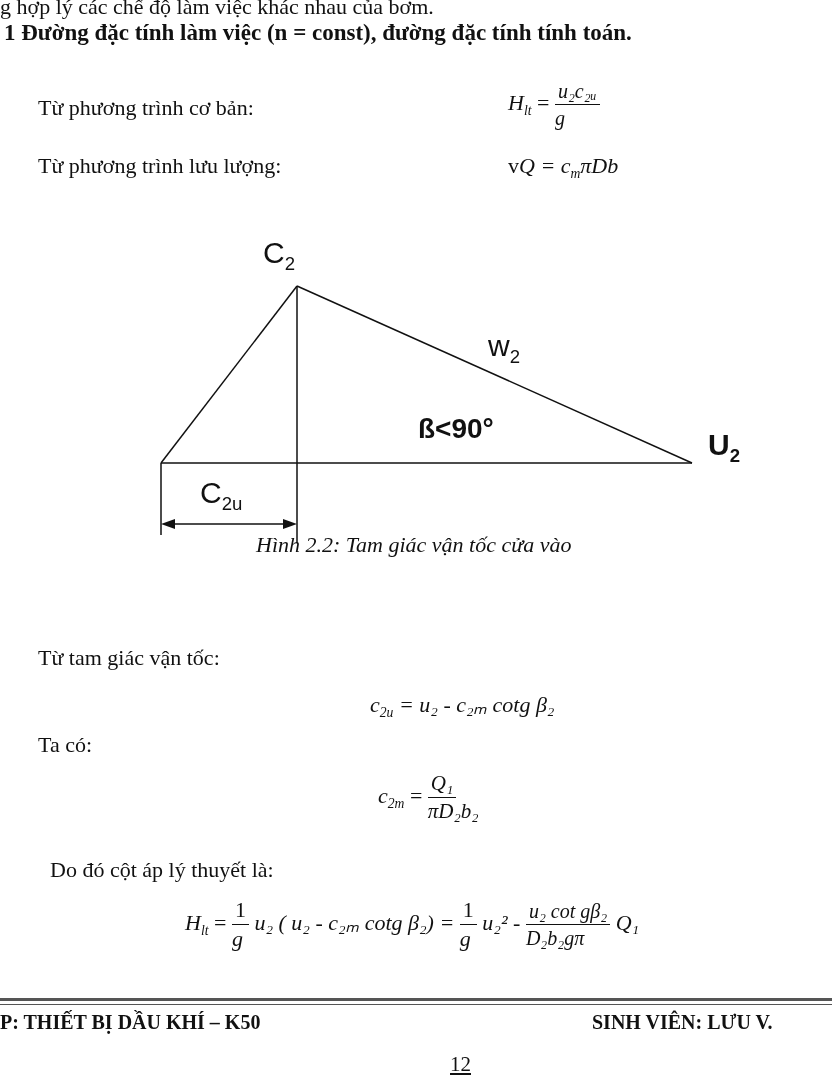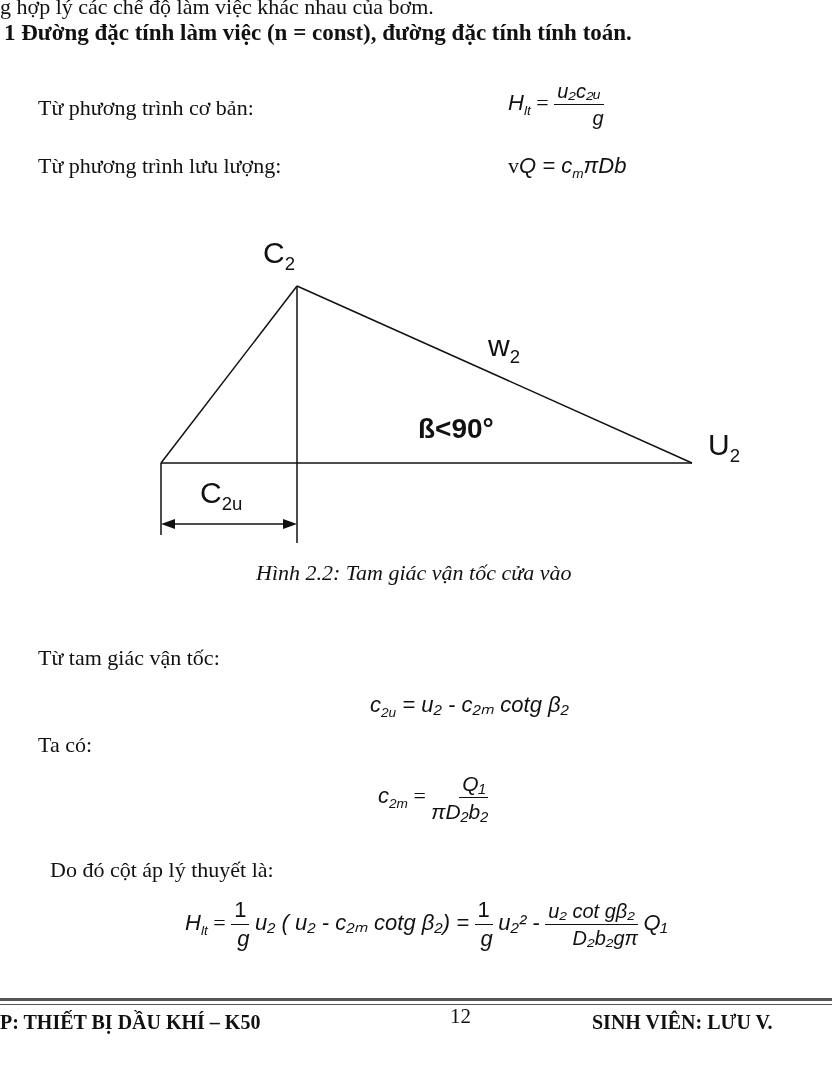--- a/index.html
+++ b/index.html
@@ -1,22 +1,22 @@
 <!DOCTYPE html>
 <html><head>
 <meta charset="utf-8">
 <style>
   html, body { margin: 0; padding: 0; background: #fff; }
   body { width: 832px; height: 1080px; position: relative; overflow: hidden;
          font-family: "Liberation Serif", "DejaVu Serif", serif; color: #111; }
   .abs { position: absolute; white-space: nowrap; }
   .para { font-size: 22px; }
   .heading { font-size: 23px; font-weight: bold; }
-  .math { font-style: italic; font-family: Liberation Sans, sans-serif; }
-  .frac { display: inline-flex; flex-direction: column; align-items: flex-end; vertical-align: middle; }
+  .math { font-style: italic; font-family: Liberation Serif, serif; }
+  .frac { display: inline-flex; flex-direction: column; align-items: flex-start; vertical-align: middle; }
   .frac .num { border-bottom: 1.5px solid #111; padding: 0 3px 2px; line-height: 1.1; }
   .frac .den { padding-top: 2px; line-height: 1.1; }
   sub, sup { font-size: 0.62em; }
   .caption { font-size: 22px; font-style: italic; }
   .footer-rule1 { position: absolute; left: 0; width: 832px; height: 3px; background: #555; top: 998px; }
   .footer-rule2 { position: absolute; left: 0; width: 832px; height: 1px; background: #555; top: 1004px; }
   .footer { font-size: 20px; font-weight: bold; }
   .pagenum { font-size: 21px; }
   .up { font-style: normal; }
 </style>
@@ -53,24 +53,24 @@
     <line x1="161" y1="463" x2="161" y2="535"></line>
     <line x1="165" y1="524" x2="293" y2="524"></line>
   </g>
   <polygon points="161,524 175,519 175,529" fill="#111"></polygon>
   <polygon points="297,524 283,519 283,529" fill="#111"></polygon>
 </svg>
 
 <div class="abs" style="left:263px; top:236px; font-size:30px; font-family:'Liberation Sans',sans-serif;"><span>C</span><sub>2</sub></div>
 <div class="abs" style="left:488px; top:305px; font-size:30px; font-family:'Liberation Sans',sans-serif;margin-top:24px;"><span>w</span><sub>2</sub></div>
 <div class="abs" style="left:418px; top:413px; font-size:28px; font-family:'Liberation Sans',sans-serif;font-weight:bold;">ß&lt;90°</div>
-<div class="abs" style="left:708px; top:428px; font-size:30px; font-family:'Liberation Sans',sans-serif;"><span>U</span><sub>2</sub></div>
+<div class="abs" style="left:708px; top:428px; font-size:30px; font-family:'Liberation Sans',sans-serif;font-weight:bold;"><span>U</span><sub>2</sub></div>
 <div class="abs" style="left:200px; top:476px; font-size:30px; font-family:'Liberation Sans',sans-serif;"><span>C</span><sub>2u</sub></div>
 
-<div class="abs caption" style="left:256px; top:560px;font-style:italic;">Hình 2.2: Tam giác vận tốc cửa vào</div>
+<div class="abs caption" style="left:256px; top:532px;font-style:italic;">Hình 2.2: Tam giác vận tốc cửa vào</div>
 
 <div class="abs para" style="left:38px; top:645px;">Từ tam giác vận tốc:</div>
 
 <div class="abs para math" style="left:370px; top:688px;">
   <span>c</span><sub>2u</sub>
   <span>= u₂ - c₂ₘ cotg β₂</span>
 </div>
 
 <div class="abs para" style="left:38px; top:732px;">Ta có:</div>
 
@@ -102,14 +102,14 @@
       <span class="num">u₂ cot gβ₂</span>
       <span class="den">D₂b₂gπ</span>
     </span>
   <span class="math">Q₁</span>
 </div>
 
 <div class="footer-rule1"></div>
 <div class="footer-rule2"></div>
 
 <div class="abs footer" style="left:0; top:1011px;">P: THIẾT BỊ DẦU KHÍ – K50</div>
-<div class="abs pagenum" style="left:450px; top:1004px;">12</div>
+<div class="abs pagenum" style="left:450px; top:1052px;text-decoration:underline;">12</div>
 <div class="abs footer" style="left:592px; top:1011px;">SINH VIÊN: LƯU V.</div>
 
 </body></html>

